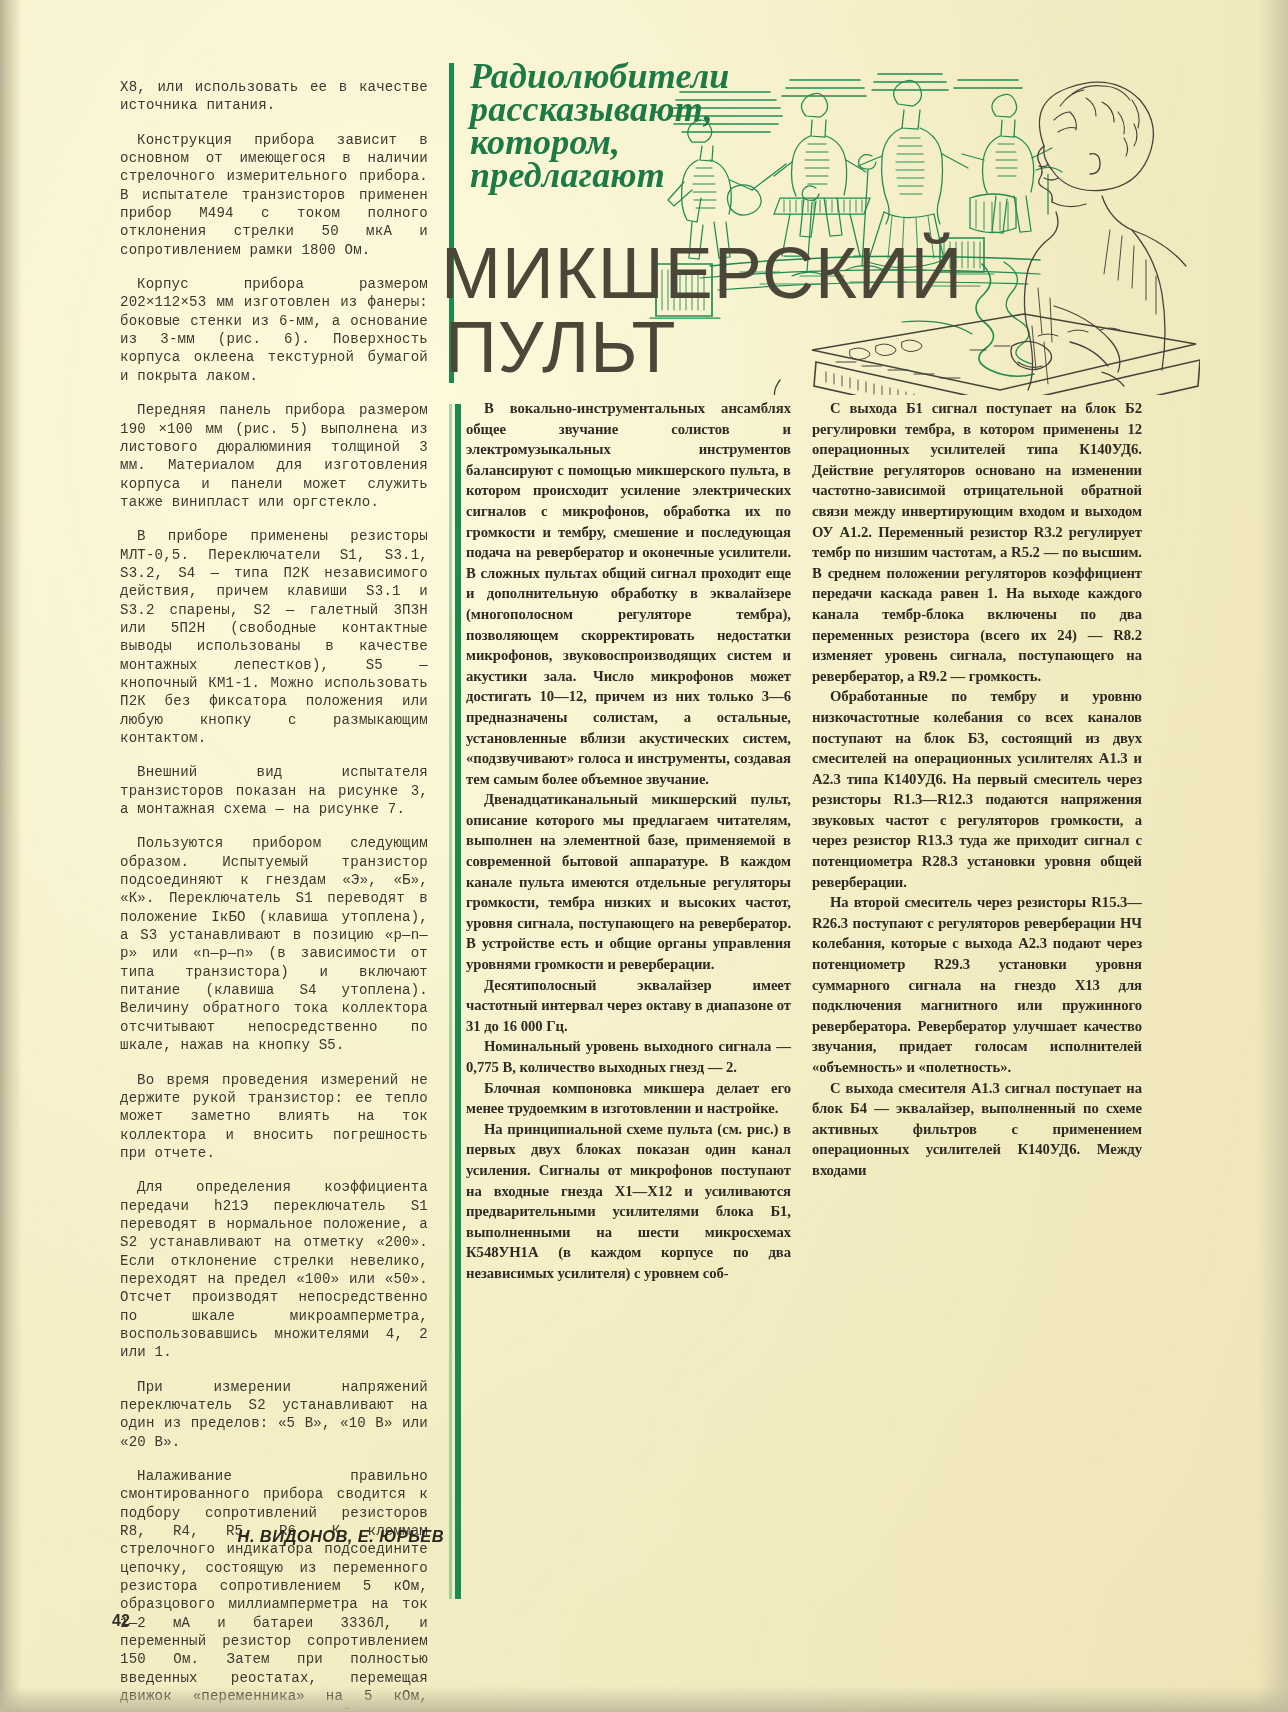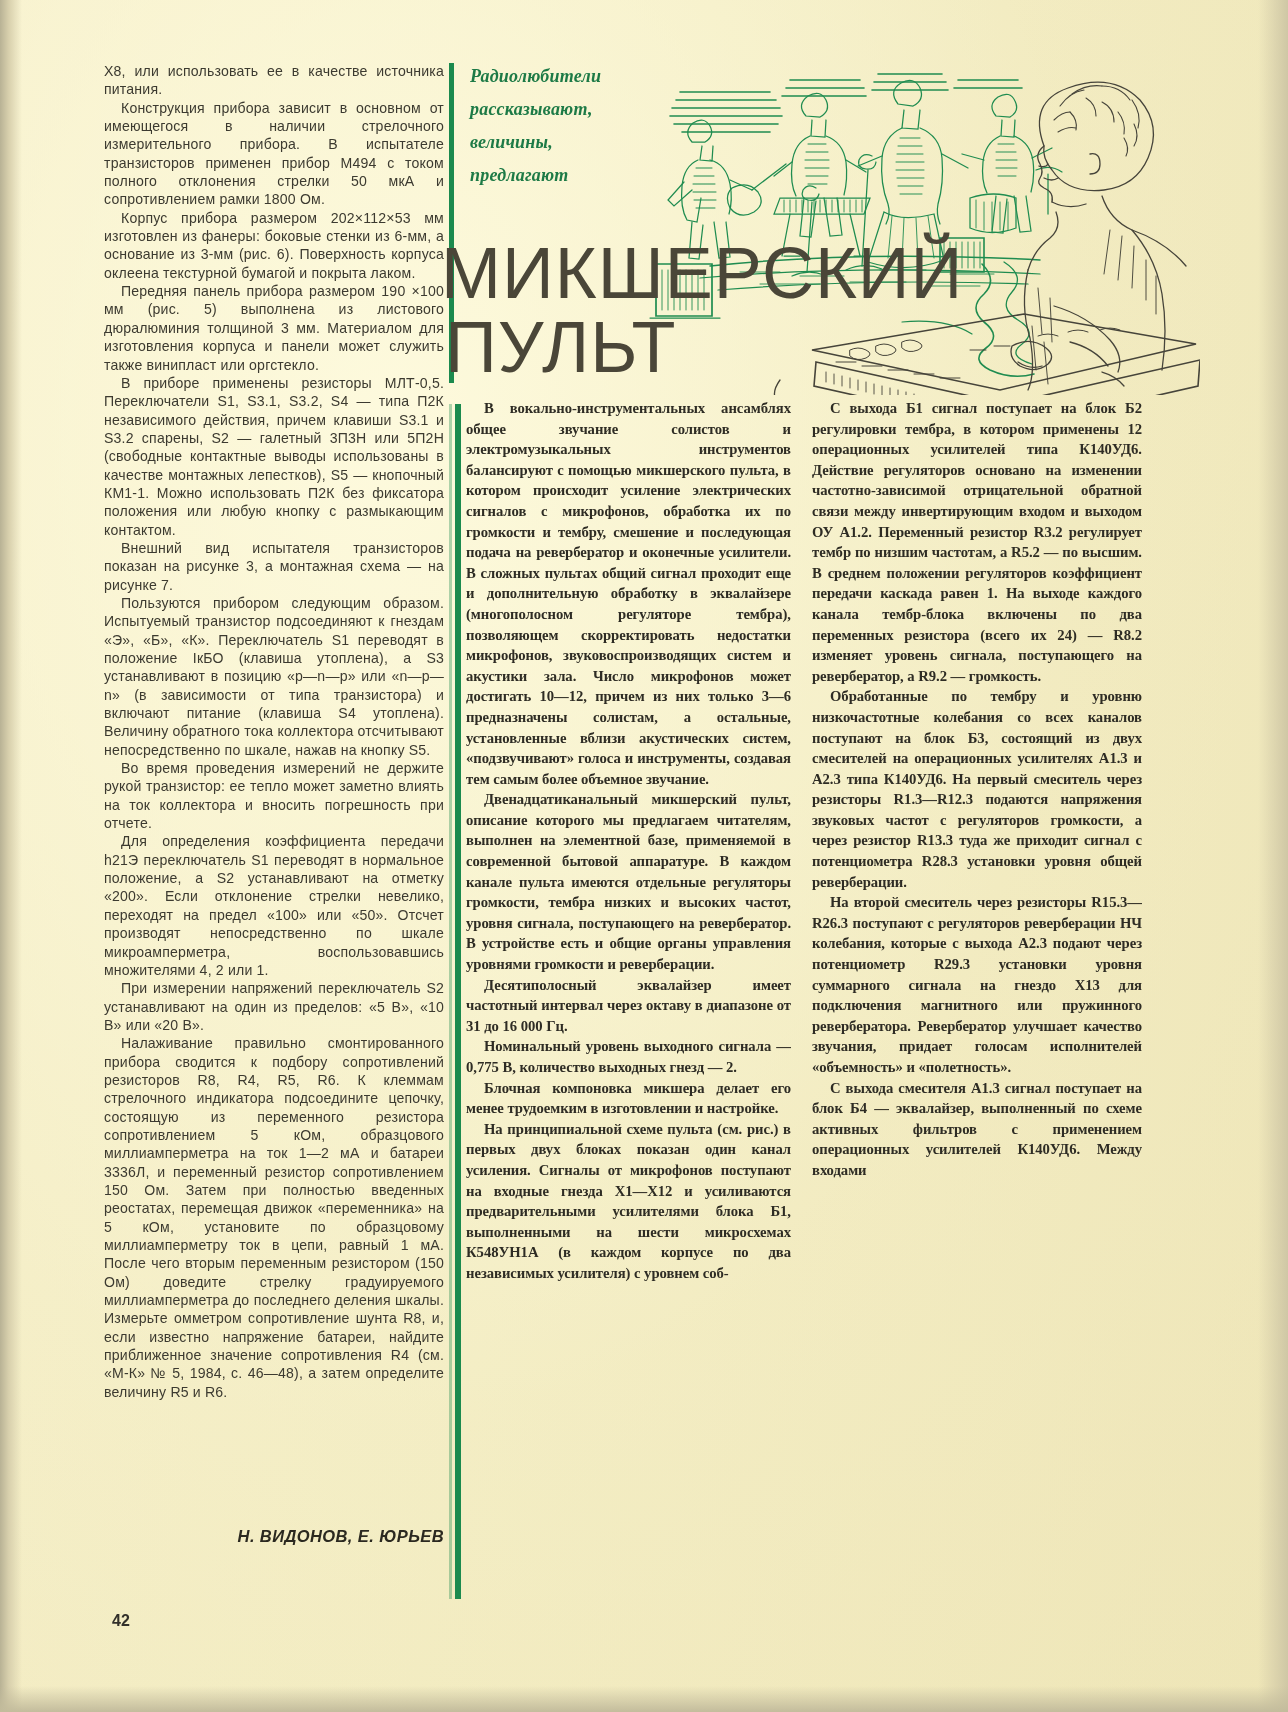--- a/index.html
+++ b/index.html
@@ -44,21 +44,21 @@
   
   .txt-left{
     font-family:"Liberation Sans",sans-serif;
     font-size:14.1px;
     line-height:18.35px;
     color:#3c3a30;
     text-align:justify;
     letter-spacing:0.18px;
     -webkit-font-smoothing:none;
   }
-  .txt-left p{margin:0;text-indent:17px;}
+  .txt-left p{margin:16px;text-indent:17px;font-family:Liberation Mono, monospace;}
   .txt-left p.noind{text-indent:0;}
 
   
   .txt-col{
     font-family:Liberation Serif, serif;
     font-size:14.7px;
     line-height:20.6px;
     color:#2e2c24;
     text-align:justify;
     font-weight:600;
@@ -70,21 +70,21 @@
   .rule{position:absolute;background:#1b8a4e;}
   .rule-v1{left:449px;top:63px;width:5px;height:320px;}
   .rule-v2{left:455px;top:404px;width:6px;height:1195px;}
   .rule-v2b{left:449px;top:404px;width:3px;height:1195px;opacity:.35;}
 
   
   .kicker{
     position:absolute;left:470px;top:60px;width:215px;
     font-family:"Liberation Serif",serif;
     font-style:italic;font-weight:700;
-    font-size:18px;line-height:33px;
+    font-size:36px;line-height:33px;
     color:#1d7a46;
     letter-spacing:0.2px;
   }
 
   
   .title{
     position:absolute;left:441px;top:236px;
     font-family:Liberation Sans, sans-serif;
     font-weight:400;
     font-size:72px;
@@ -396,21 +396,21 @@
             <path d="M322 356 v10"></path>
         </g>
         <path d="M140 330 q-10 14 -2 22"></path>
       </g>
     </svg>
   </div>
 
   <div class="kicker">
     <div>Радиолюбители</div>
     <div>рассказывают,</div>
-    <div>величины,</div>
+    <div>котором,</div>
     <div>предлагают</div>
   </div>
 
   <div class="title">
     <div class="l1">МИКШЕРСКИЙ</div>
     <div class="l2">ПУЛЬТ</div>
   </div>
 
   <div class="col col-left txt-left">
     <p class="noind">Х8, или использовать ее в качестве источника питания.</p>

